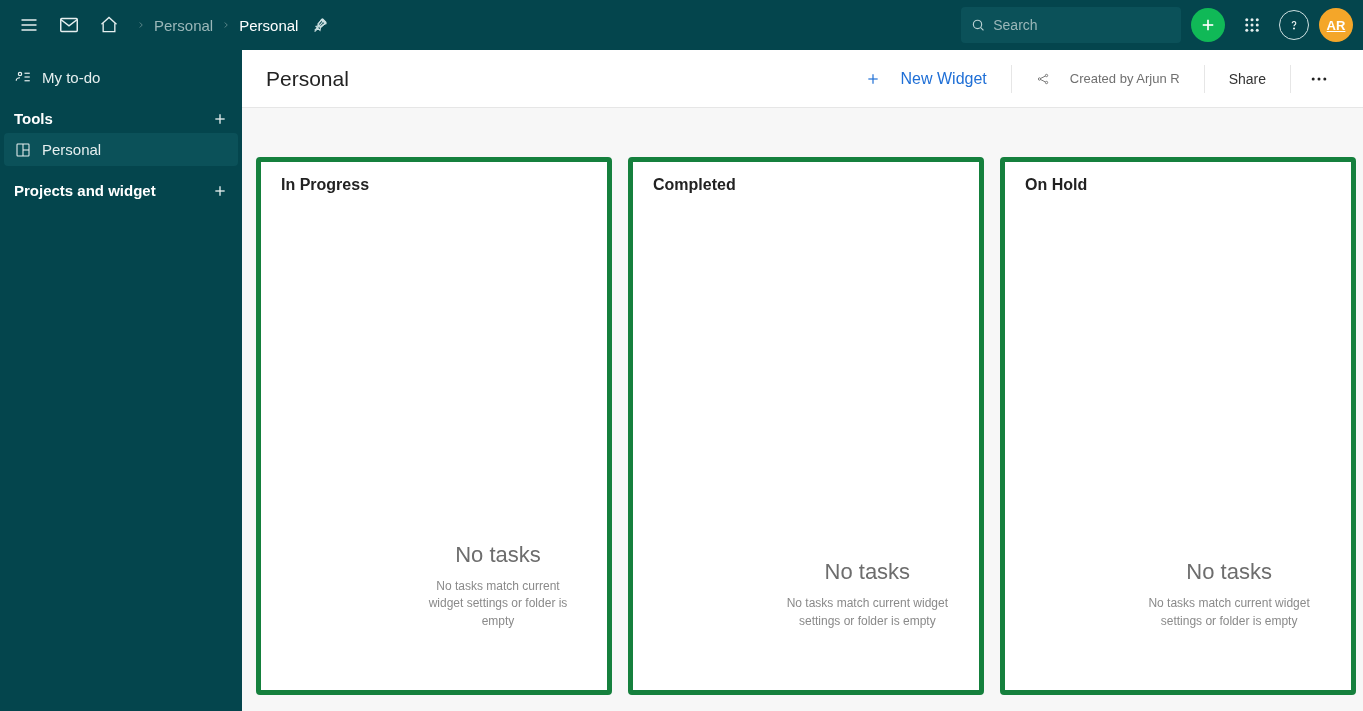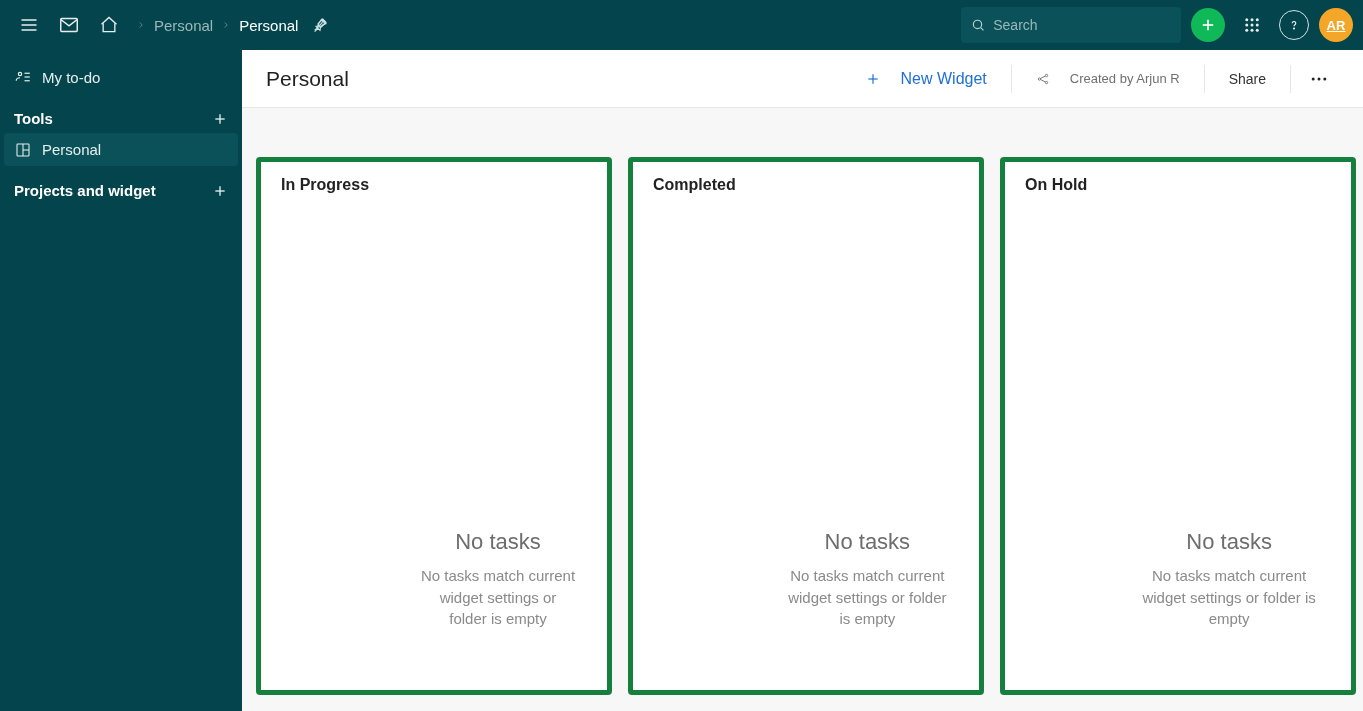--- a/index.html
+++ b/index.html
@@ -99,21 +99,21 @@
   }
   .widget {
     flex: 0 0 356px; background:#fff; border:5px solid #15803d; border-radius:4px;
     display:flex; flex-direction:row;margin-top:33px;
   }
   .widget-head {
     padding: 14px 20px 8px 20px; font-size:16px; font-weight:600; color:#222;
   }
   .widget-body { flex:1; display:flex; flex-direction:column; align-items:center; justify-content:flex-end; padding: 0 30px 60px 30px;}
   .no-title { font-size:22px; color:#6d6d6d; margin-bottom:10px;}
-  .no-sub { font-size:15px; color:#8a8a8a; text-align:center; line-height:1.45; max-width:240px;}
+  .no-sub { font-size:12px; color:#8a8a8a; text-align:center; line-height:1.45; max-width:240px;}
 
   svg { display:block; }
 </style>
 </head>
 <body>
 
 <div class="topbar">
   <div class="tb-left">
     <div class="tb-iconbtn">
       <svg width="20" height="20" viewBox="0 0 24 24" fill="none" stroke="currentColor" stroke-width="1.8">

